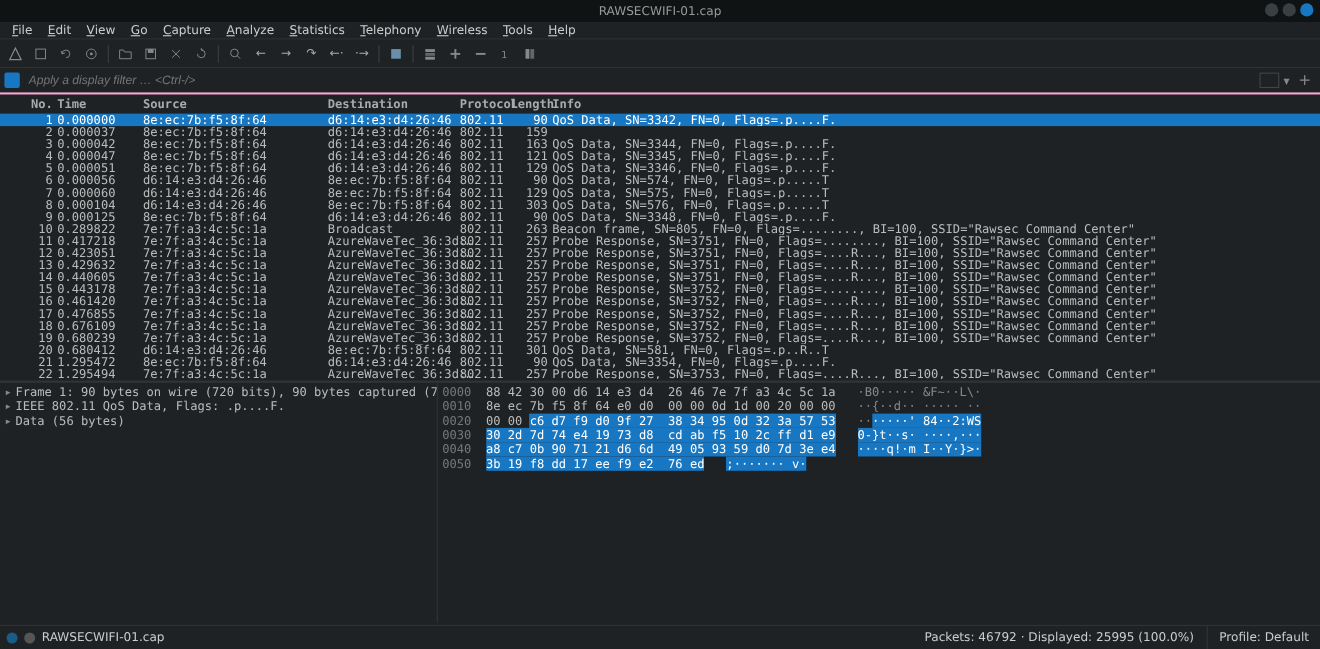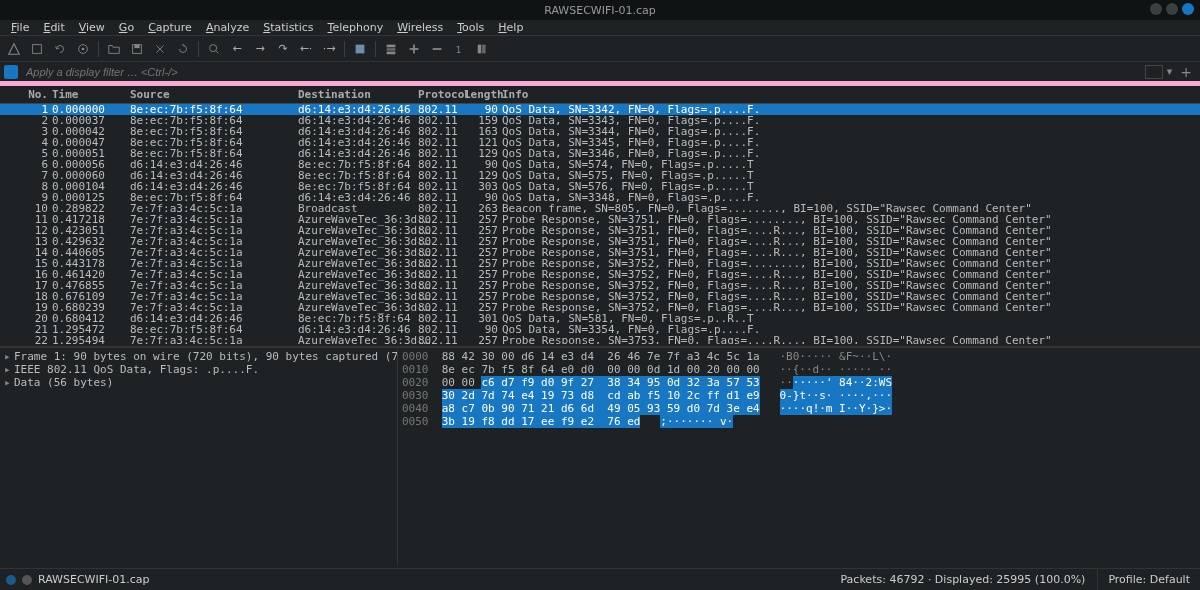--- a/index.html
+++ b/index.html
@@ -9,21 +9,21 @@
 .titlebar .win-icons span { width:12px; height:12px; border-radius:6px; display:inline-block; }
 .wc-min { background:#3a3f42; }
 .wc-max { background:#3a3f42; }
 .wc-close { background:#1877c2; }
 .menubar { height:16px; background:#1e2224; display:flex; align-items:center; padding:0 4px; border-bottom:1px solid #333; }
 .menubar .menu-item { padding:2px 7px; color:#ccc; cursor:pointer; text-decoration:underline; text-decoration-color:transparent; }
 .menubar .menu-item::first-letter { text-decoration:underline; }
 .toolbar { height:26px; background:#1e2224; display:flex; align-items:center; padding:0 4px; gap:3px; border-bottom:1px solid #333; }
 .toolbar .tbtn { width:20px; height:20px; display:flex; align-items:center; justify-content:center; color:#aaa; border-radius:2px; }
 .toolbar .sep { width:1px; height:16px; background:#3a3f42; margin:0 2px; }
-.filterbar { height:24px; background:#1e2224; display:flex; align-items:center; padding:0 4px; border-bottom:5px solid #f9a8d4; }
+.filterbar { height:24px; background:#1e2224; display:flex; align-items:center; padding:0 4px; border-bottom:2px solid #f9a8d4; }
 .filterbar .bk { width:14px; height:14px; background:#1877c2; margin-right:4px; border-radius:2px; }
 .filterbar input { flex:1; background:#1e2224; border:none; color:#888; font-size:11px; padding:2px 4px; outline:none; font-style:italic; }
 .filterbar .end { display:flex; align-items:center; gap:4px; color:#888; }
 .filterbar .dd { width:18px; height:14px; border:1px solid #444; }
 .filterbar .plus { font-size:14px; padding:0 4px; }
 .packet-list { height:260px; overflow:hidden; font-family:"DejaVu Sans Mono","Courier New",monospace; font-size:11px; }
 .plist-header { display:flex; background:#1e2224; border-bottom:1px solid #444; color:#aaa; padding:2px 0;font-weight:bold; }
 .plist-body { overflow-y:auto; height:240px; }
 .prow { display:flex; padding:0 0; height:11px; line-height:11px; cursor:pointer; white-space:pre; }
 .prow.selected { background:#1877c2; color:#fff; }
@@ -190,21 +190,21 @@
     <div class="c-no">No.</div>
     <div class="c-time">Time</div>
     <div class="c-src">Source</div>
     <div class="c-dst">Destination</div>
     <div class="c-proto">Protocol</div>
     <div class="c-len">Length</div>
     <div class="c-info">Info</div>
   </div>
   <div class="plist-body" id="plist-body">
       <div class="prow selected"><div class="c-no">1</div><div class="c-time">0.000000</div><div class="c-src">8e:ec:7b:f5:8f:64</div><div class="c-dst">d6:14:e3:d4:26:46</div><div class="c-proto">802.11</div><div class="c-len">90</div><div class="c-info">QoS Data, SN=3342, FN=0, Flags=.p....F.</div></div>
-      <div class="prow"><div class="c-no">2</div><div class="c-time">0.000037</div><div class="c-src">8e:ec:7b:f5:8f:64</div><div class="c-dst">d6:14:e3:d4:26:46</div><div class="c-proto">802.11</div><div class="c-len">159</div><div class="c-info">QoS Data, SN=3343, FN=0, Flags=.p....F.</div></div>
+      <div class="prow"><div class="c-no">2</div><div class="c-time">0.000037</div><div class="c-src">8e:ec:7b:f5:8f:64</div><div class="c-dst">d6:14:e3:d4:26:46</div><div class="c-proto">802.11</div><div class="c-len">159</div></div>
       <div class="prow"><div class="c-no">3</div><div class="c-time">0.000042</div><div class="c-src">8e:ec:7b:f5:8f:64</div><div class="c-dst">d6:14:e3:d4:26:46</div><div class="c-proto">802.11</div><div class="c-len">163</div><div class="c-info">QoS Data, SN=3344, FN=0, Flags=.p....F.</div></div>
       <div class="prow"><div class="c-no">4</div><div class="c-time">0.000047</div><div class="c-src">8e:ec:7b:f5:8f:64</div><div class="c-dst">d6:14:e3:d4:26:46</div><div class="c-proto">802.11</div><div class="c-len">121</div><div class="c-info">QoS Data, SN=3345, FN=0, Flags=.p....F.</div></div>
       <div class="prow"><div class="c-no">5</div><div class="c-time">0.000051</div><div class="c-src">8e:ec:7b:f5:8f:64</div><div class="c-dst">d6:14:e3:d4:26:46</div><div class="c-proto">802.11</div><div class="c-len">129</div><div class="c-info">QoS Data, SN=3346, FN=0, Flags=.p....F.</div></div>
       <div class="prow"><div class="c-no">6</div><div class="c-time">0.000056</div><div class="c-src">d6:14:e3:d4:26:46</div><div class="c-dst">8e:ec:7b:f5:8f:64</div><div class="c-proto">802.11</div><div class="c-len">90</div><div class="c-info">QoS Data, SN=574, FN=0, Flags=.p.....T</div></div>
       <div class="prow"><div class="c-no">7</div><div class="c-time">0.000060</div><div class="c-src">d6:14:e3:d4:26:46</div><div class="c-dst">8e:ec:7b:f5:8f:64</div><div class="c-proto">802.11</div><div class="c-len">129</div><div class="c-info">QoS Data, SN=575, FN=0, Flags=.p.....T</div></div>
       <div class="prow"><div class="c-no">8</div><div class="c-time">0.000104</div><div class="c-src">d6:14:e3:d4:26:46</div><div class="c-dst">8e:ec:7b:f5:8f:64</div><div class="c-proto">802.11</div><div class="c-len">303</div><div class="c-info">QoS Data, SN=576, FN=0, Flags=.p.....T</div></div>
       <div class="prow"><div class="c-no">9</div><div class="c-time">0.000125</div><div class="c-src">8e:ec:7b:f5:8f:64</div><div class="c-dst">d6:14:e3:d4:26:46</div><div class="c-proto">802.11</div><div class="c-len">90</div><div class="c-info">QoS Data, SN=3348, FN=0, Flags=.p....F.</div></div>
       <div class="prow"><div class="c-no">10</div><div class="c-time">0.289822</div><div class="c-src">7e:7f:a3:4c:5c:1a</div><div class="c-dst">Broadcast</div><div class="c-proto">802.11</div><div class="c-len">263</div><div class="c-info">Beacon frame, SN=805, FN=0, Flags=........, BI=100, SSID="Rawsec Command Center"</div></div>
       <div class="prow"><div class="c-no">11</div><div class="c-time">0.417218</div><div class="c-src">7e:7f:a3:4c:5c:1a</div><div class="c-dst">AzureWaveTec_36:3d:…</div><div class="c-proto">802.11</div><div class="c-len">257</div><div class="c-info">Probe Response, SN=3751, FN=0, Flags=........, BI=100, SSID="Rawsec Command Center"</div></div>
       <div class="prow"><div class="c-no">12</div><div class="c-time">0.423051</div><div class="c-src">7e:7f:a3:4c:5c:1a</div><div class="c-dst">AzureWaveTec_36:3d:…</div><div class="c-proto">802.11</div><div class="c-len">257</div><div class="c-info">Probe Response, SN=3751, FN=0, Flags=....R..., BI=100, SSID="Rawsec Command Center"</div></div>

